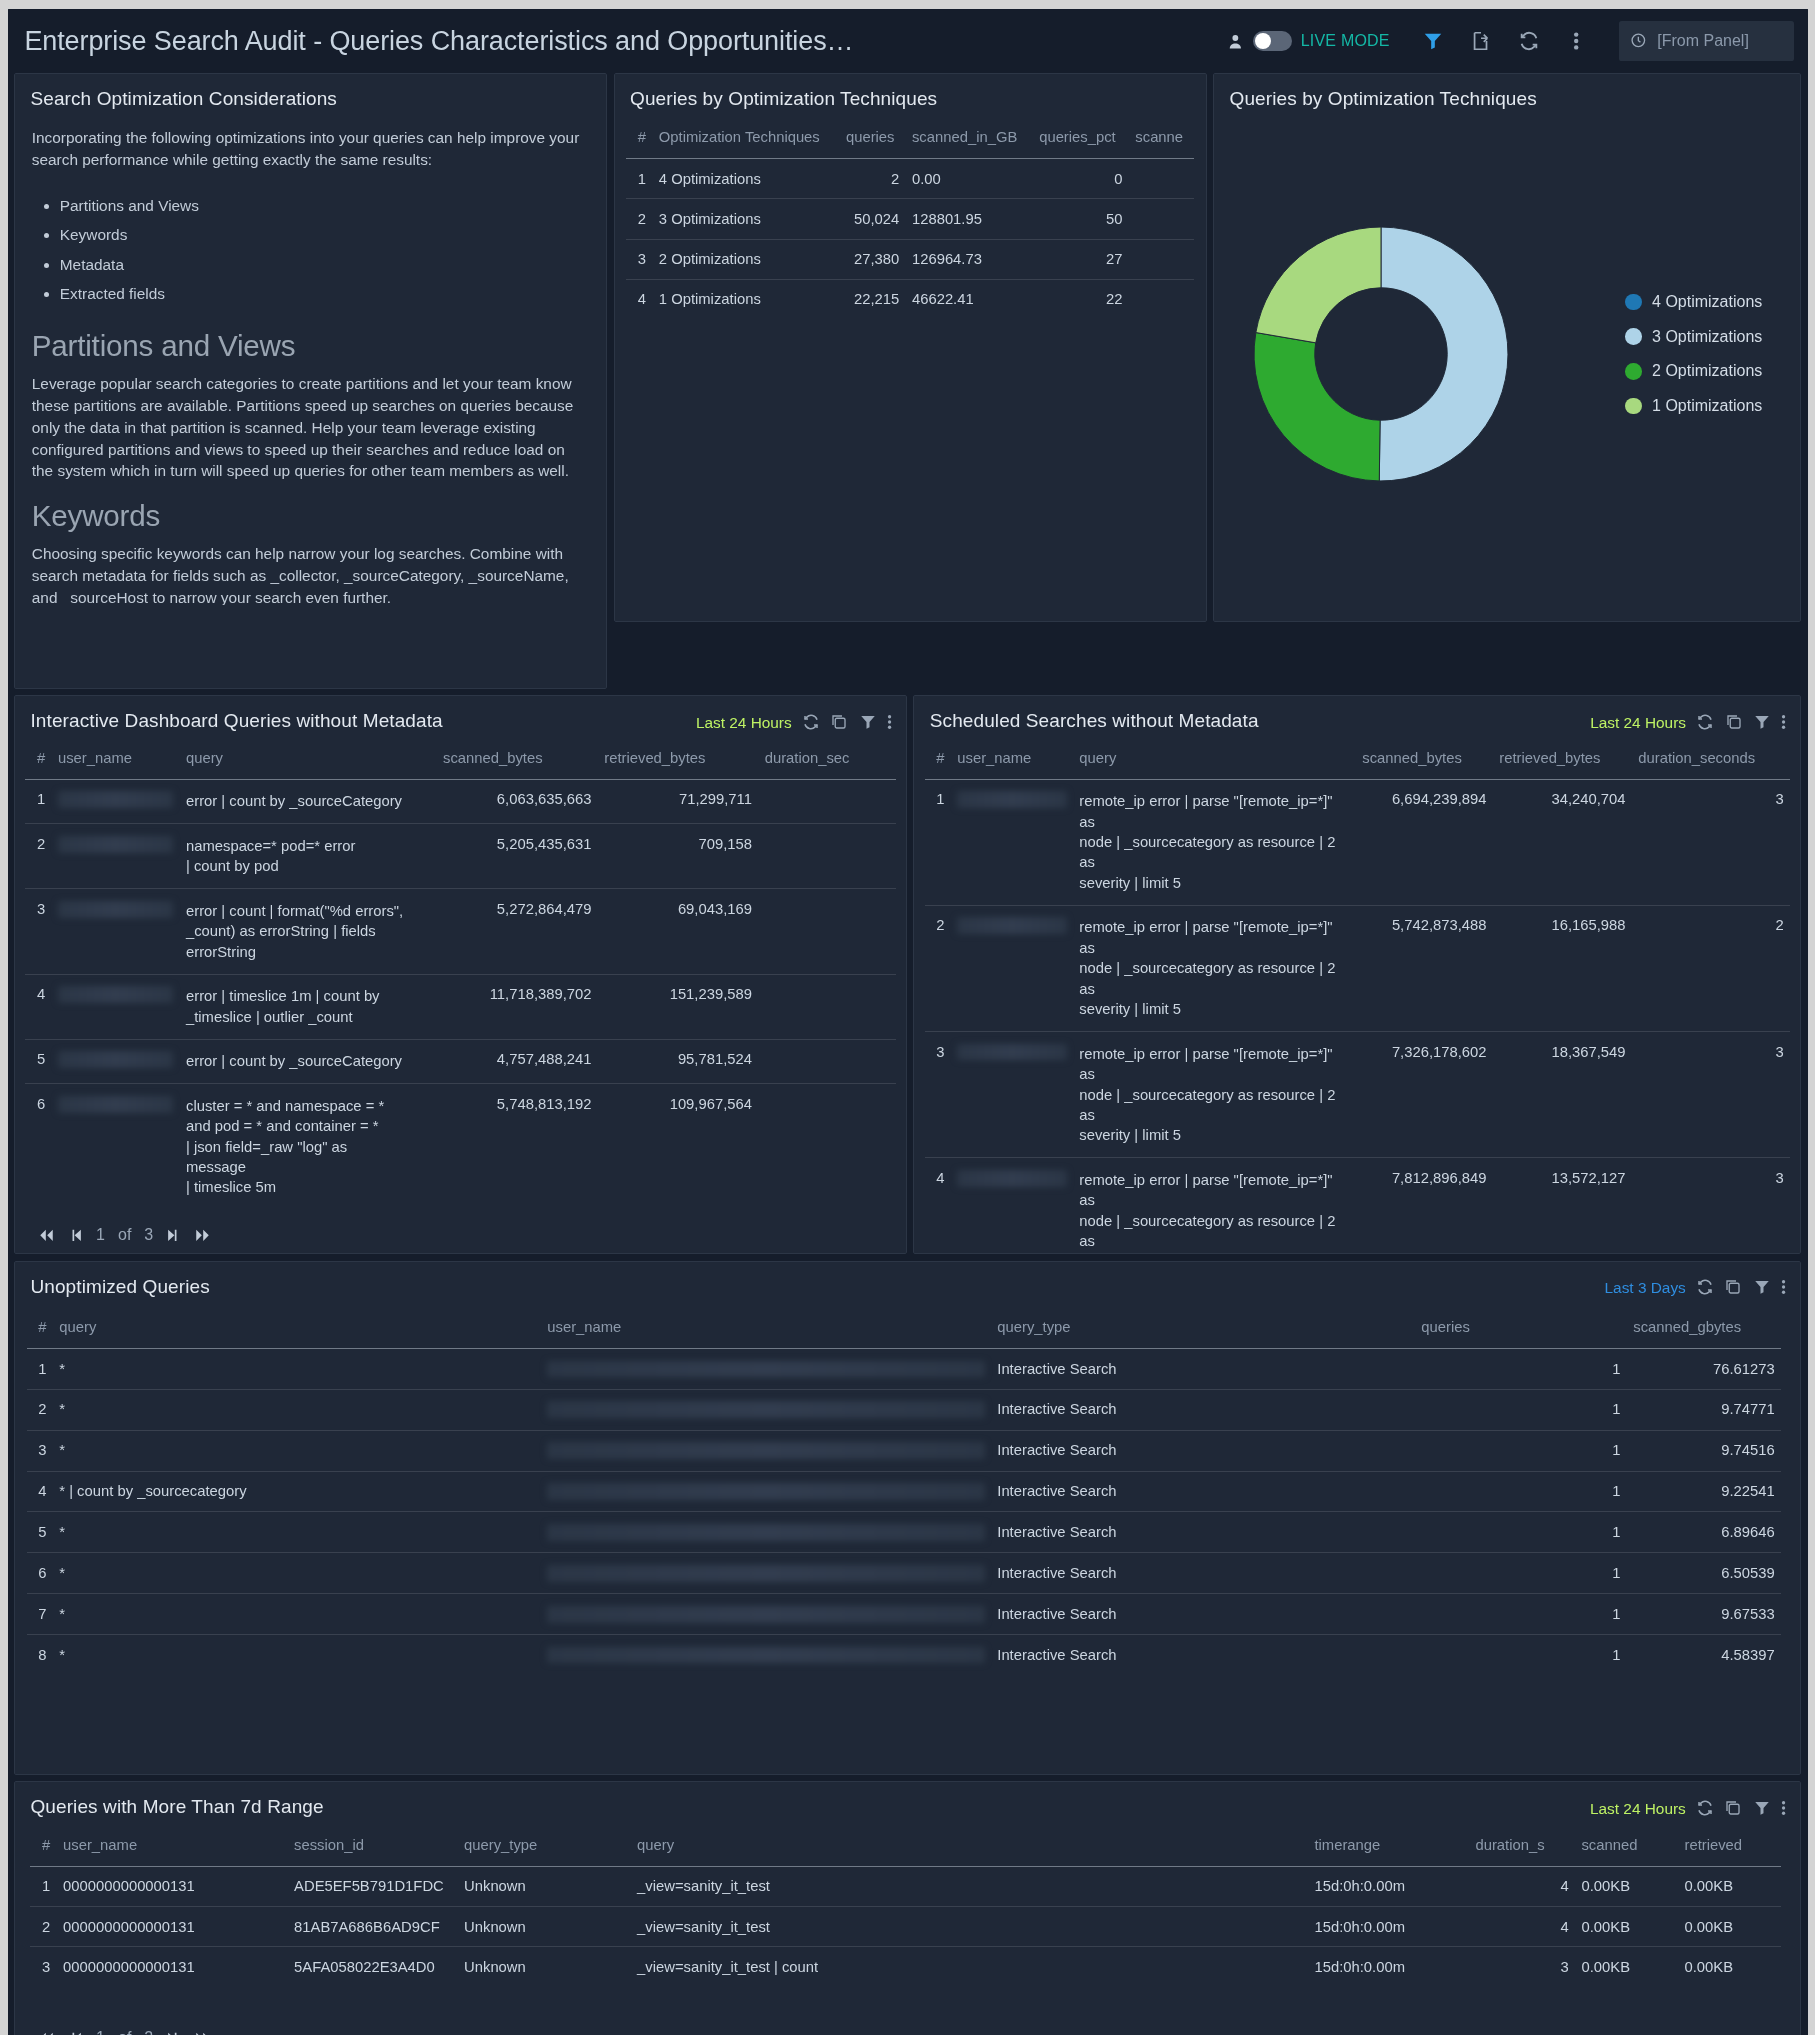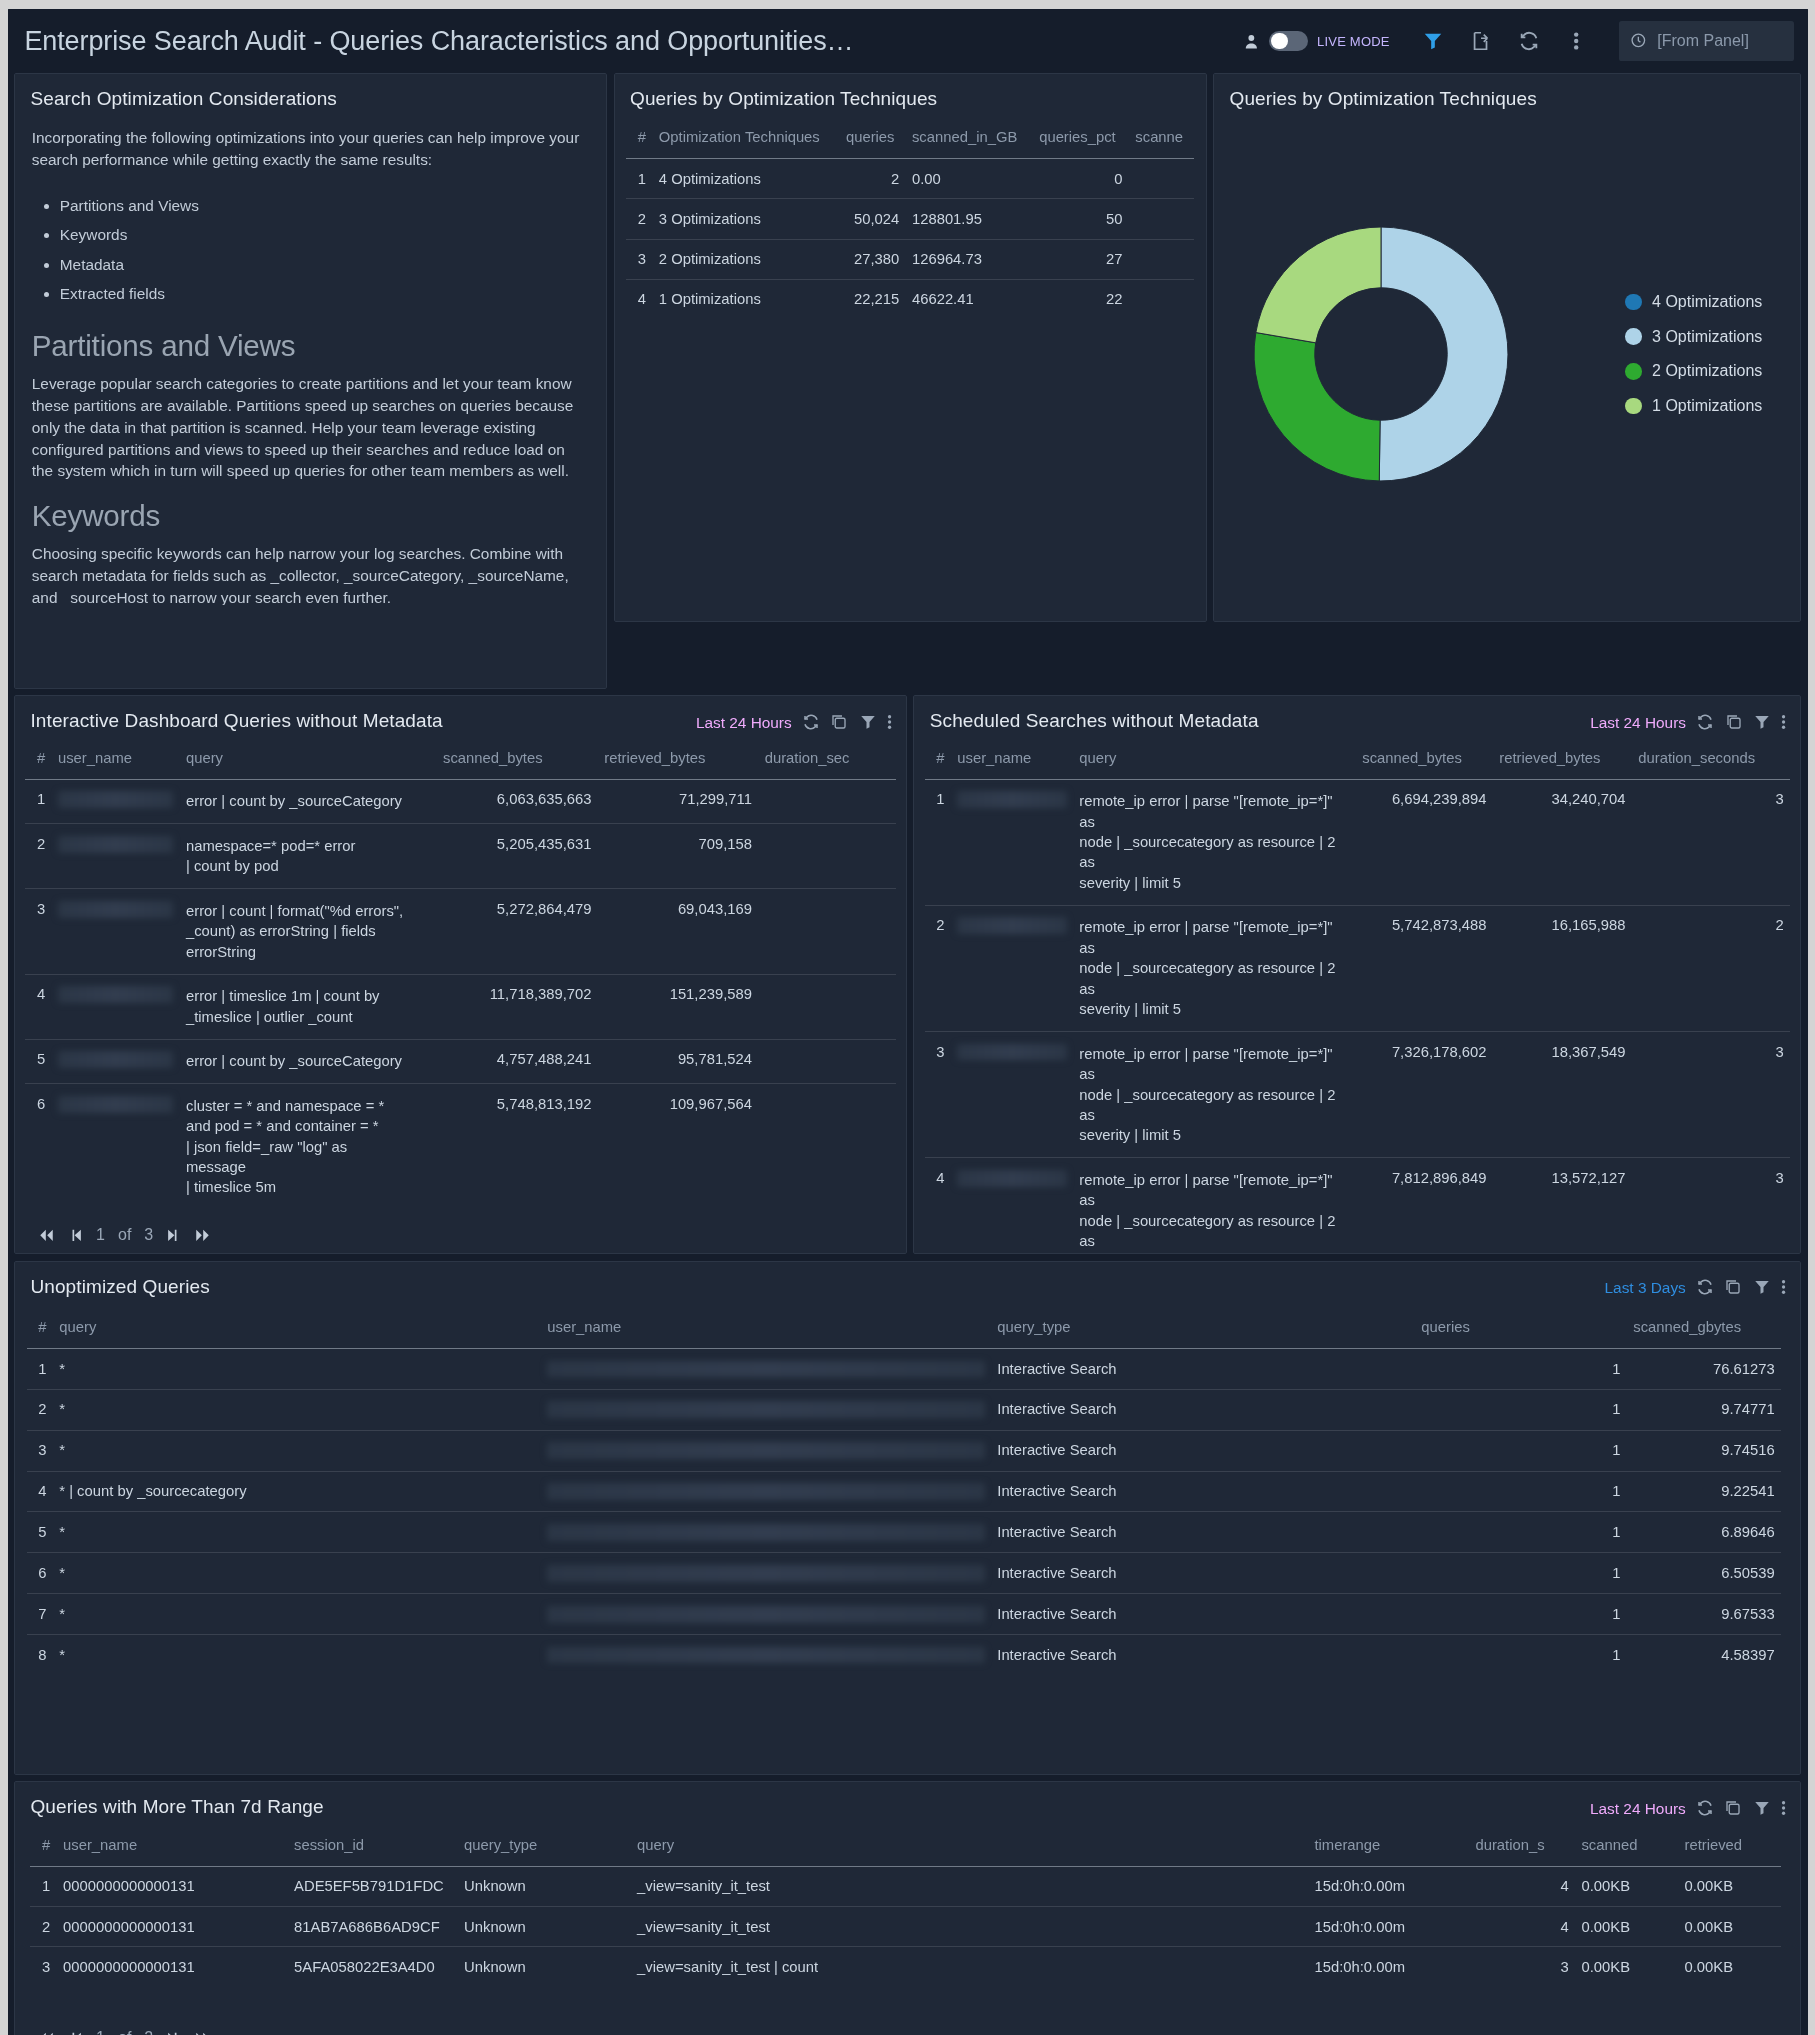--- a/index.html
+++ b/index.html
@@ -46,21 +46,21 @@
   .live-group { display: flex; align-items: center; gap: 9px; padding-right: 19px; }
   .person-icon { width: 16.7px; height: 19px; display: block; }
   .toggle {
     width: 39px; height: 20.6px; border-radius: 10.3px;
     background: #5b6677; position: relative; cursor: pointer;
   }
   .toggle::after {
     content: ""; position: absolute; left: 1.9px; top: 1.9px;
     width: 16.7px; height: 16.7px; border-radius: 50%; background: #fff;
   }
-  .live-label { font-size: 13px; color: #c4b5fd; letter-spacing: 0.2px; }
+  .live-label { font-size: 16px; color: #14b8a6; letter-spacing: 0.2px; }
   .hdr-icon {
     width: 48px; height: 40px;
     display: flex; align-items: center; justify-content: center;
     cursor: pointer;
   }
   .timepicker {
     margin-left: 18px;
     width: 175px; height: 40px;
     background: #26303f;
     border-radius: 2.6px;
@@ -85,21 +85,21 @@
     min-height: 36px;
   }
   .panel-title {
     font-size: 19px; color: #e3e9f0; font-weight: 400;
     letter-spacing: 0.1px;
   }
   .panel-tools {
     margin-left: auto; display: flex; align-items: center; gap: 10.3px;
     padding-top: 2.6px;
   }
-  .panel-range { font-size: 15.4px; color: #f0abfc; white-space: nowrap; }
+  .panel-range { font-size: 15.4px; color: #bef264; white-space: nowrap; }
   .panel-range.blue { color: #2f8ee0; }
   .tool { cursor: pointer; display: block; }
 
   
   .text-panel { width: 597px; height: 616px; }
   .text-body {
     padding: 16.7px 16.7px 0 16.7px;
     color: #c2ccd8;
     overflow: hidden;
     height: 495px;

